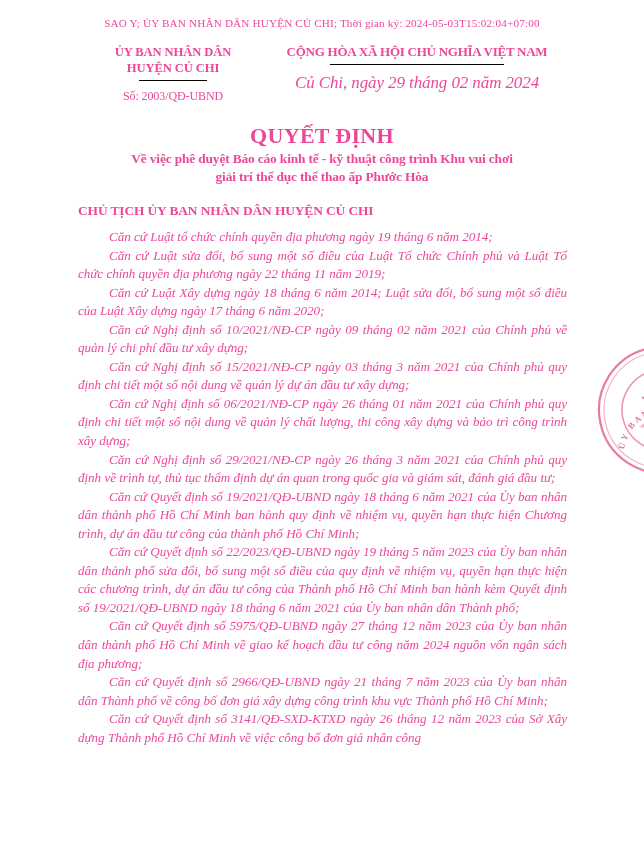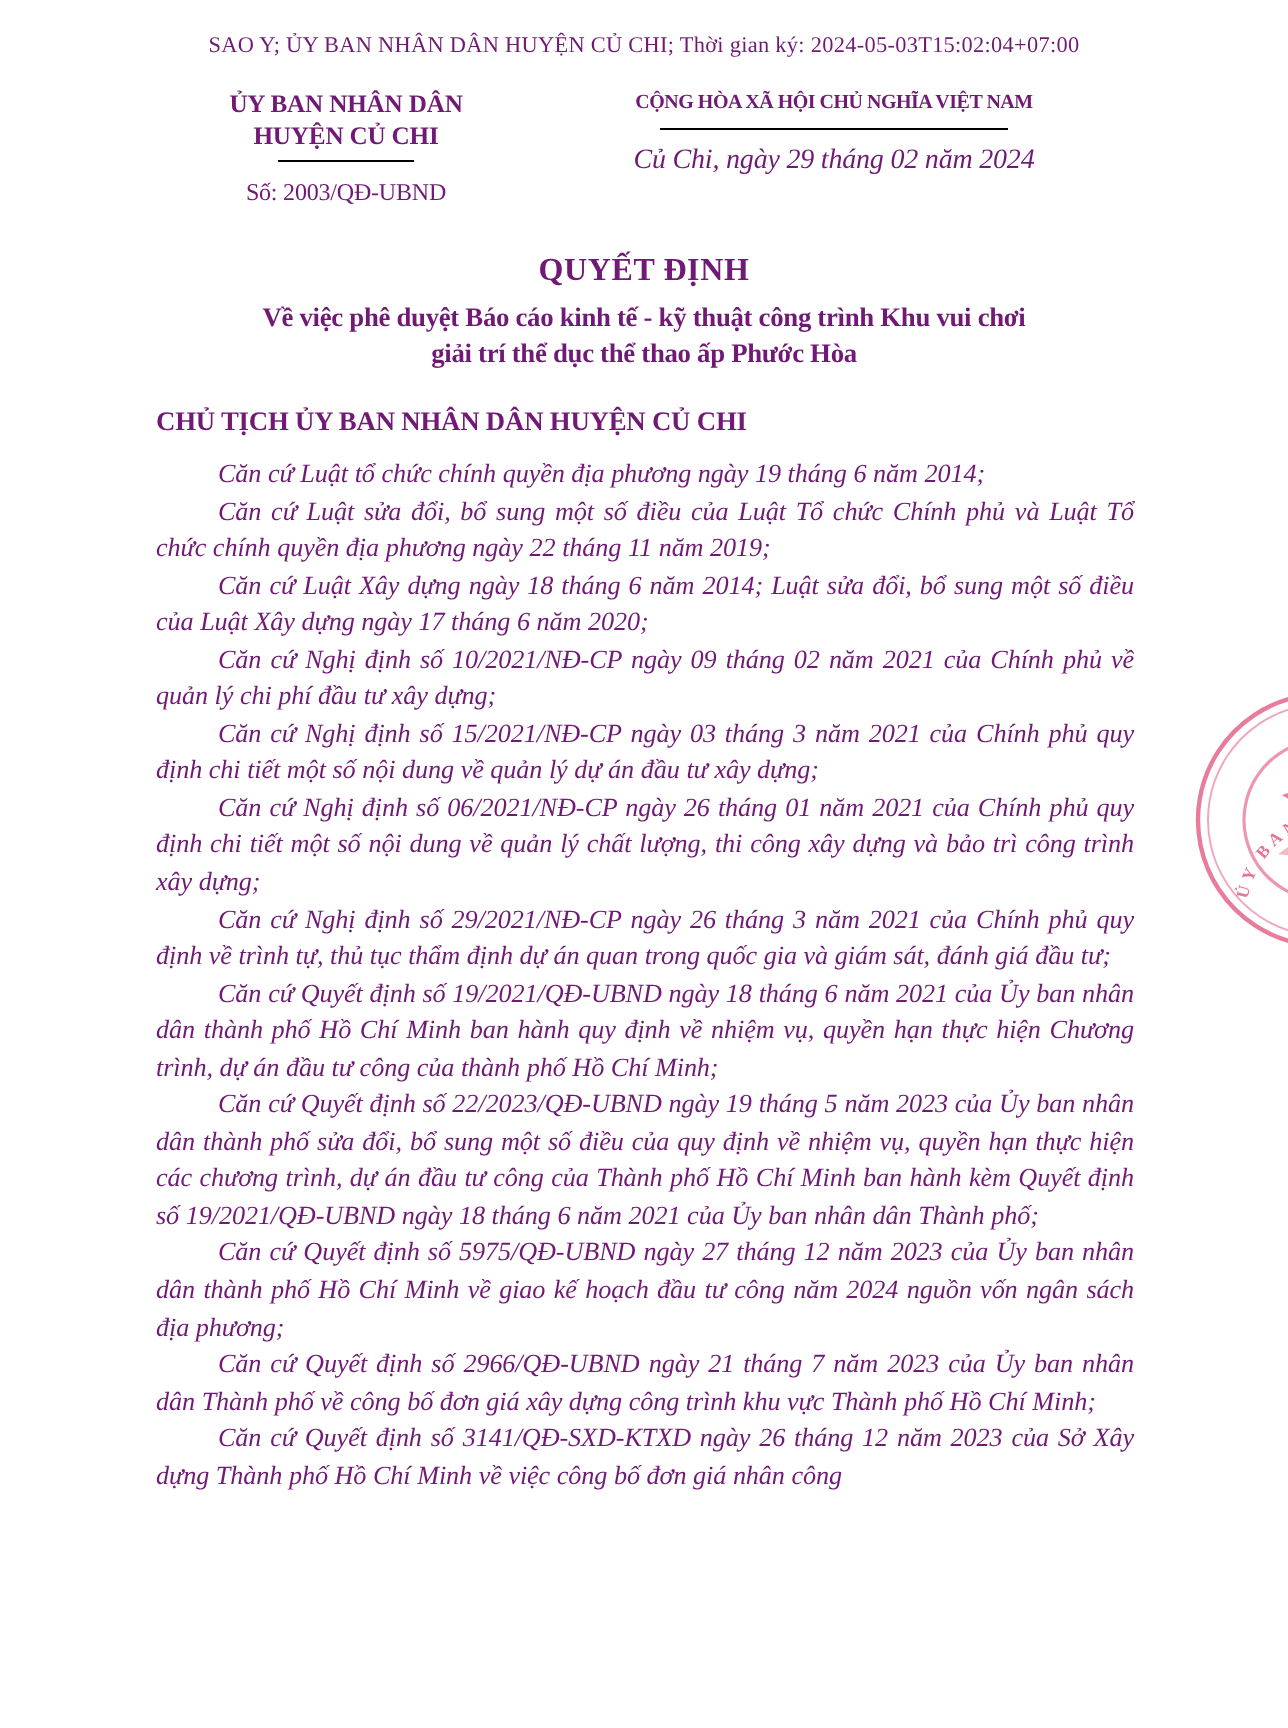--- a/index.html
+++ b/index.html
@@ -8,21 +8,21 @@
     padding: 0;
     background: #ffffff;
   }
   .page {
     position: relative;
     width: 644px;
     height: 864px;
     background: #ffffff;
     overflow: hidden;
     font-family: "Liberation Serif", "DejaVu Serif", serif;
-    color: #701a75;
+    color: #ec4899;
     box-sizing: border-box;
   }
 
   
   .copy-bar {
     position: absolute;
     top: 17px;
     left: 0;
     width: 644px;
     text-align: center;
@@ -49,21 +49,21 @@
     flex: 1;
     text-align: center;
   }
   .lh-title {
     font-weight: bold;
     font-size: 12.6px;
     line-height: 15.5px;
     letter-spacing: -0.1px;
   }
   .lh-title.wide {
-    font-size: 10px;
+    font-size: 13px;
     letter-spacing: -0.25px;
     white-space: nowrap;
   }
   .lh-sub {
     font-weight: bold;
     font-size: 13.2px;
     line-height: 17px;
     margin-top: 1px;
     letter-spacing: -0.1px;
   }
@@ -73,37 +73,37 @@
     margin: 4px auto 0 auto;
   }
   .rule-left  { width: 68px; }
   .rule-right { width: 174px; }
   .lh-number {
     font-size: 12px;
     margin-top: 8px;
     letter-spacing: -0.1px;
   }
   .lh-date {
-    font-size: 14px;
+    font-size: 17px;
     font-style: italic;
     margin-top: 8px;
     letter-spacing: -0.1px;
   }
 
   
   .title-block {
     position: absolute;
     top: 126px;
     left: 78px;
     width: 488px;
     text-align: center;
   }
   .doc-title {
     font-weight: bold;
-    font-size: 16px;
+    font-size: 22px;
     letter-spacing: 0.3px;
     line-height: 20px;
   }
   .doc-subtitle {
     font-weight: bold;
     font-size: 13.4px;
     line-height: 17.5px;
     margin-top: 4px;
     letter-spacing: -0.15px;
     text-align: center;

